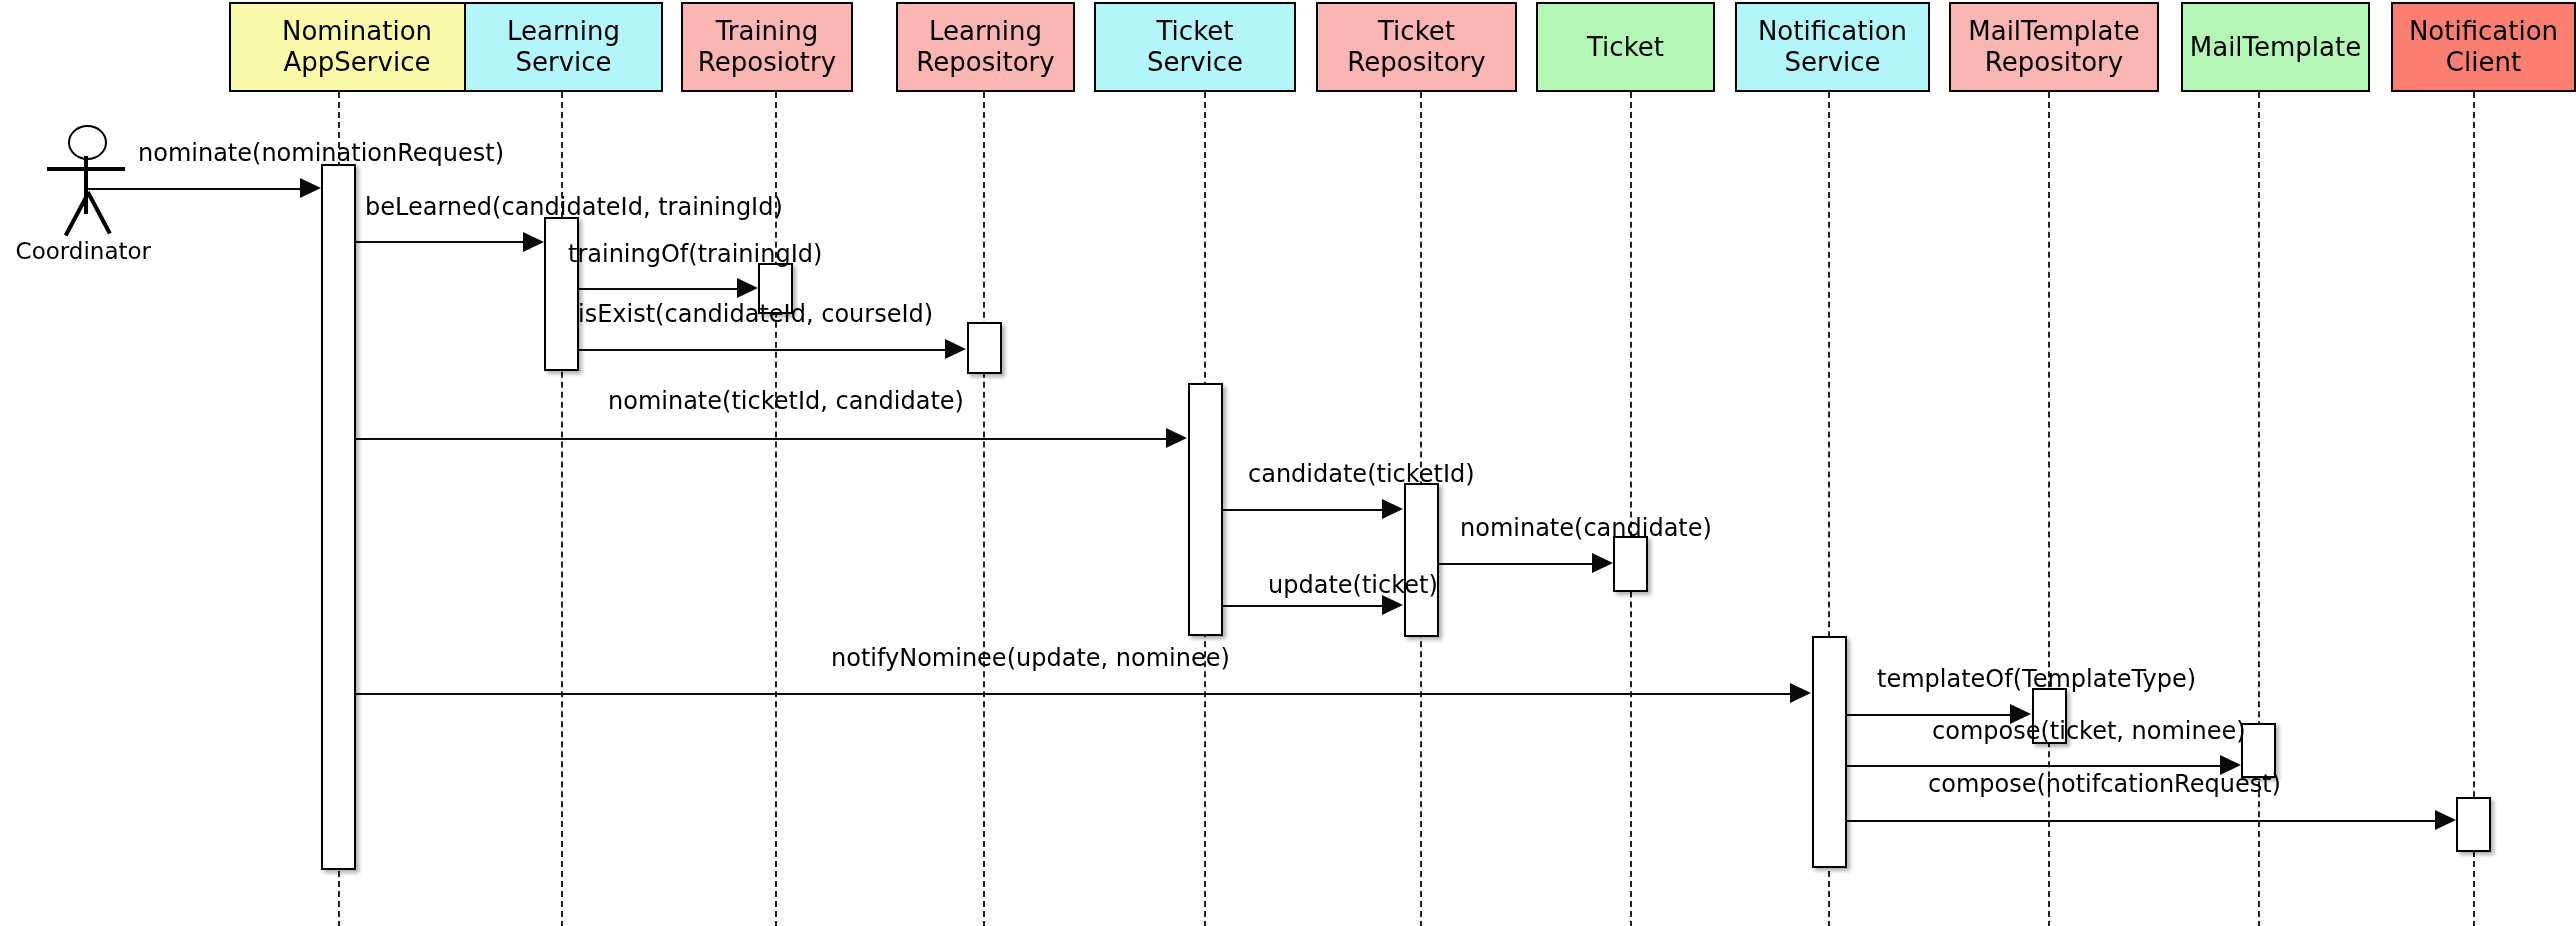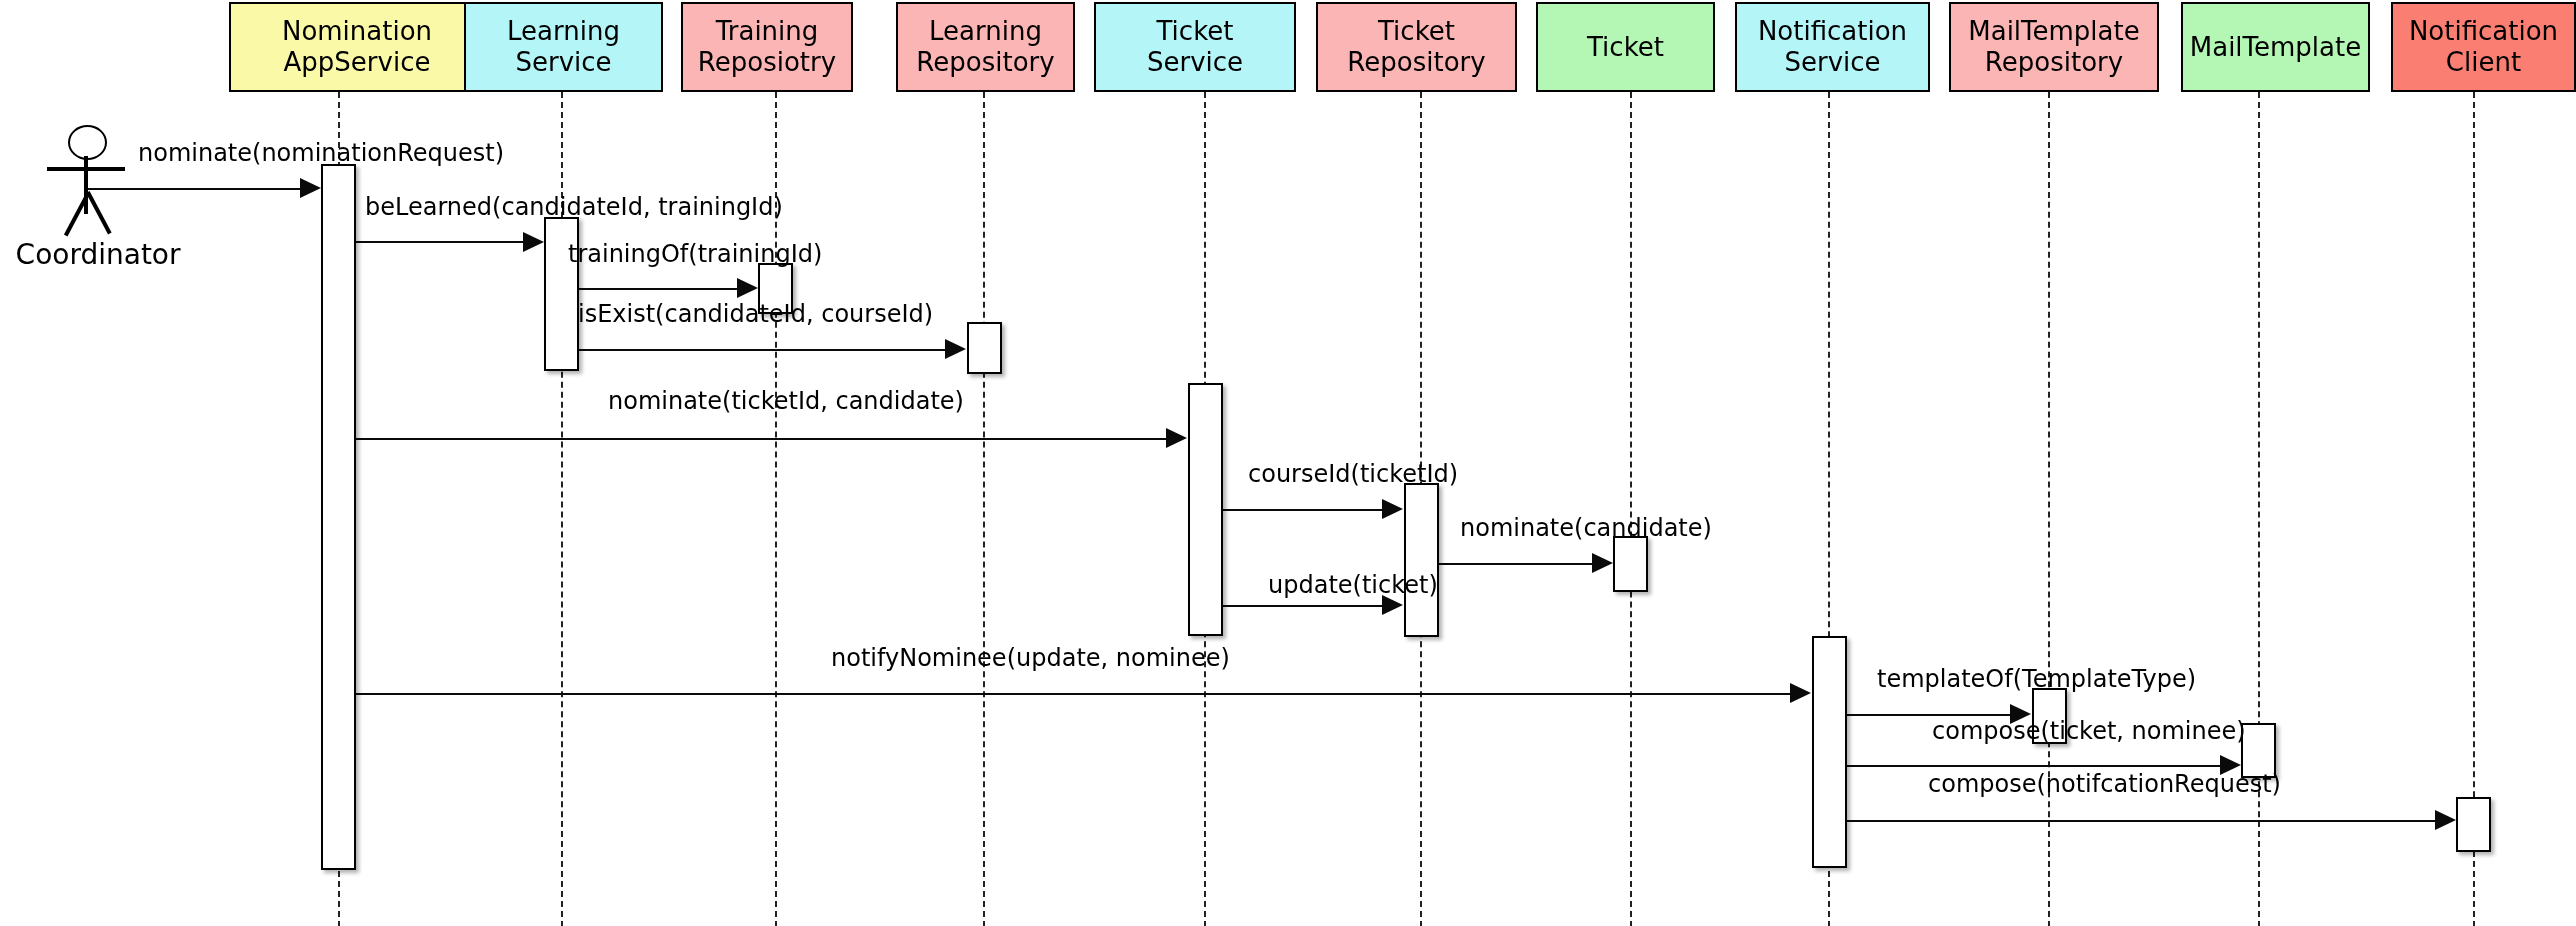--- a/index.html
+++ b/index.html
@@ -11,21 +11,21 @@
     line-height:1.18;color:#000;font-size:26px;padding:1.9px 3.9px;
   }
   .lifeline-head span{display:block;width:100%;}
   .lifeline-dash{position:absolute;border-left:2.9px dashed #222;}
   .activation{position:absolute;box-sizing:border-box;background:#fff;border:2.9px solid #000;
     box-shadow:2.9px 2.9px 3.9px rgba(0,0,0,0.30);}
   .msg-line{position:absolute;height:0;border-top:2.9px solid #0a0a0a;}
   .msg-head{position:absolute;width:0;height:0;
     border-top:10.7px solid transparent;border-bottom:10.7px solid transparent;border-left:21.4px solid #0a0a0a;}
   .msg-label{position:absolute;font-size:24px;color:#000;white-space:nowrap;}
-  .actor-label{position:absolute;font-size:28px;color:#000;white-space:nowrap;}
+  .actor-label{position:absolute;font-size:23px;color:#000;white-space:nowrap;}
   .actor-head{position:absolute;border:2.9px solid #000;border-radius:50%;background:#fff;}
   .actor-seg{position:absolute;background:#000;transform-origin:0 0;}
 </style>
 </head>
 <body>
 
 <div id="stage">
 
   <div>
     <div class="actor-head" style="left:68px;top:125px;width:35px;height:31px;"></div>
@@ -106,21 +106,21 @@
       <div class="msg-head" style="left: 737px; top: 278px;"></div>
       <div class="msg-label" style="left: 568px; top: 240px;">trainingOf(trainingId)</div>
       <div class="msg-line" style="left: 579px; top: 349px; width: 370px;"></div>
       <div class="msg-head" style="left: 945px; top: 339px;"></div>
       <div class="msg-label" style="left: 578px; top: 300px;">isExist(candidateId, courseId)</div>
       <div class="msg-line" style="left: 356px; top: 438px; width: 814px;"></div>
       <div class="msg-head" style="left: 1166px; top: 428px;"></div>
       <div class="msg-label" style="left: 608px; top: 387px;">nominate(ticketId, candidate)</div>
       <div class="msg-line" style="left: 1223px; top: 509px; width: 164px;"></div>
       <div class="msg-head" style="left: 1382px; top: 499px;"></div>
-      <div class="msg-label" style="left: 1248px; top: 460px;">courseId(ticketId)</div>
+      <div class="msg-label" style="left: 1248px; top: 460px;">candidate(ticketId)</div>
       <div class="msg-line" style="left: 1439px; top: 563px; width: 157px;"></div>
       <div class="msg-head" style="left: 1592px; top: 553px;"></div>
       <div class="msg-label" style="left: 1460px; top: 514px;">nominate(candidate)</div>
       <div class="msg-line" style="left: 1223px; top: 605px; width: 164px;"></div>
       <div class="msg-head" style="left: 1382px; top: 595px;"></div>
       <div class="msg-label" style="left: 1268px; top: 555px; margin-top: 16px;">update(ticket)</div>
       <div class="msg-line" style="left: 356px; top: 693px; width: 1438px;"></div>
       <div class="msg-head" style="left: 1790px; top: 683px;"></div>
       <div class="msg-label" style="left: 831px; top: 644px;">notifyNominee(update, nominee)</div>
       <div class="msg-line" style="left: 1847px; top: 714px; width: 167px;"></div>

